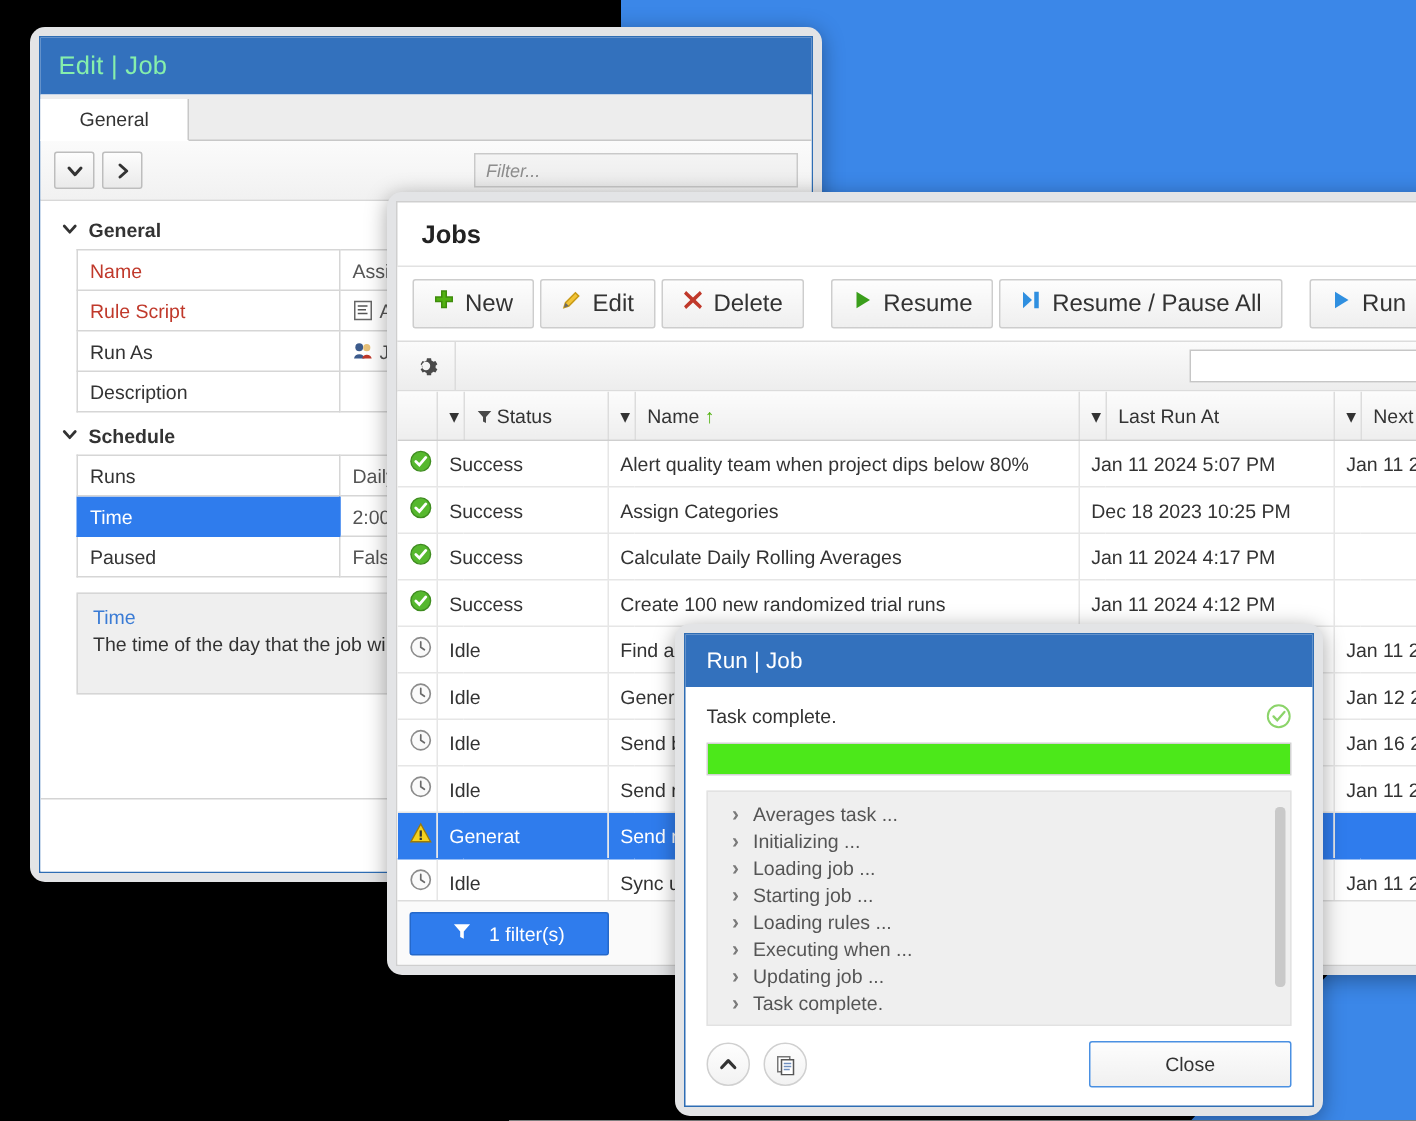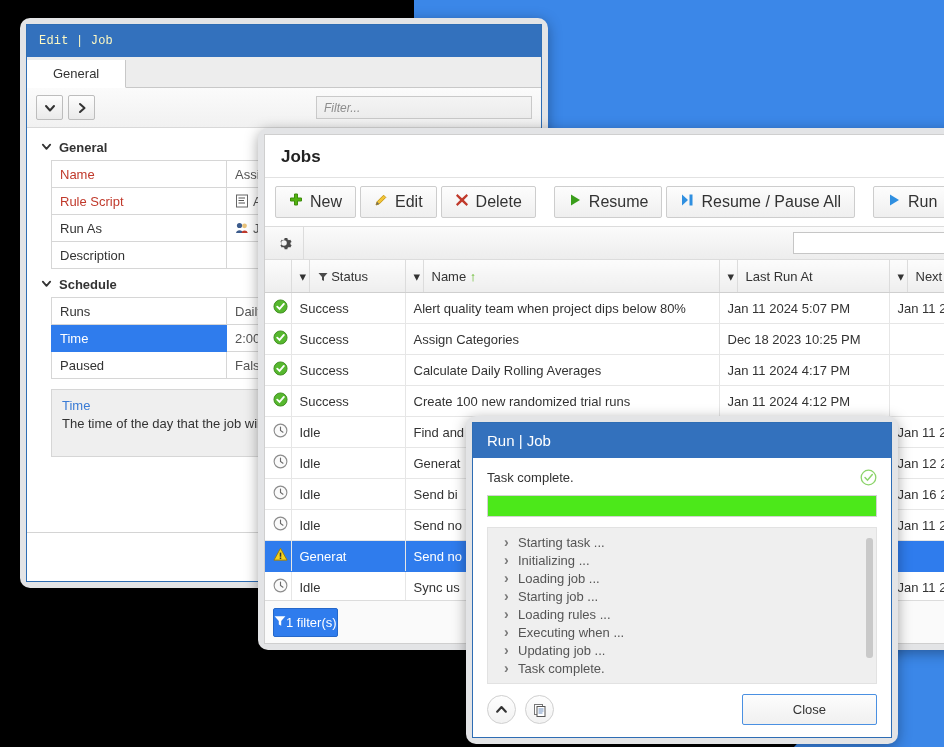--- a/index.html
+++ b/index.html
@@ -27,22 +27,22 @@
     border-radius:10px;
     box-shadow:0 3px 14px rgba(0,0,0,.35);
     padding:6px;
   }
   .win-inner{background:#fff;height:100%;box-sizing:border-box;}
 
   
   #edit-job-win{left:20px;top:18px;width:516px;height:558px;}
   #edit-job-win .win-inner{border:1px solid #2e6db4;display:flex;flex-direction:column;}
   .titlebar{
-    background:#3371bd;color:#fef9c3;font-size:12px;
-    padding:9px 12px;letter-spacing:.2px;flex:0 0 auto;font-family:Liberation Mono, monospace;
+    background:#3371bd;color:#86efac;font-size:17px;
+    padding:9px 12px;letter-spacing:.2px;flex:0 0 auto;
   }
   .tabstrip{
     background:#ededed;border-bottom:1px solid #c8c8c8;
     display:flex;align-items:flex-end;height:30px;flex:0 0 auto;
   }
   .tab{
     padding:6px 26px;font-size:13px;color:#333;background:#ededed;
     border-right:1px solid #c8c8c8;
   }
   .tab.active{
@@ -141,26 +141,26 @@
     padding:5px 8px;font-size:13px;color:#333;height:20px;
     white-space:nowrap;overflow:hidden;
   }
   td.ico{width:18px;padding:3px 0 3px 6px;text-align:center;border-right:none;}
   tr.rowsel td{background:#2f7ced;color:#fff;border-bottom-color:#2f7ced;}
   .jobs-foot{
     height:42px;border-top:1px solid #dcdcdc;background:#fafafa;
     display:flex;align-items:center;padding:0 8px;flex:0 0 auto;
   }
   .filterbtn{
-    display:flex;align-items:center;gap:0;background:#2f7ced;color:#fff;
-    border:1px solid #2568ca;border-radius:2px;padding:6px 0;font-size:13px;
+    display:flex;align-items:center;gap:12px;background:#2f7ced;color:#fff;
+    border:1px solid #2568ca;border-radius:2px;padding:6px 28px;font-size:13px;
   }
 
   
-  #run-job-win{left:466px;top:416px;width:420px;height:316px;}
+  #run-job-win{left:450px;top:416px;width:420px;height:316px;}
   #run-job-win .win-inner{border:1px solid #2e6db4;display:flex;flex-direction:column;}
   .rj-title{background:#3371bd;color:#fff;font-size:15px;padding:9px 14px;flex:0 0 auto;}
   .rj-status{
     display:flex;align-items:center;padding:11px 14px 9px 14px;font-size:13px;color:#333;
   }
   .rj-check{margin-left:auto;width:17px;height:17px;}
   .rj-progress{
     margin:0 14px;height:22px;border:1px solid #d2d2d2;background:#fff;box-sizing:border-box;
   }
   .rj-bar{height:100%;background:#4ce81a;}
@@ -558,21 +558,21 @@
           </svg>
       </span>
     </div>
 
     <div class="rj-progress">
       <div class="rj-bar" style="width:100%"></div>
     </div>
 
     <div class="rj-log">
       <ul>
-        <li>Starting task ...</li>
+        <li>Averages task ...</li>
         <li>Initializing ...</li>
         <li>Loading job ...</li>
         <li>Starting job ...</li>
         <li>Loading rules ...</li>
         <li>Executing when ...</li>
         <li>Updating job ...</li>
         <li>Task complete.</li>
       </ul>
       <div class="rj-scroll"></div>
     </div>

